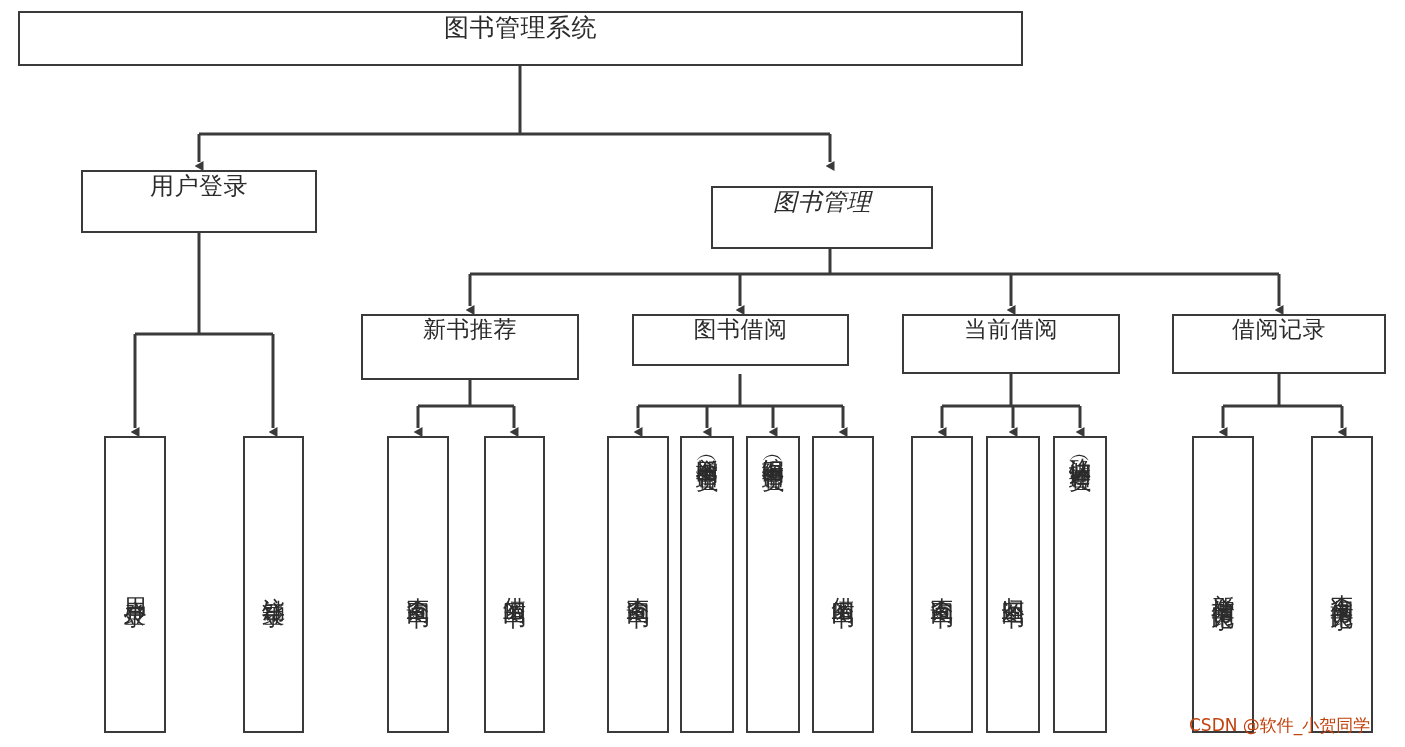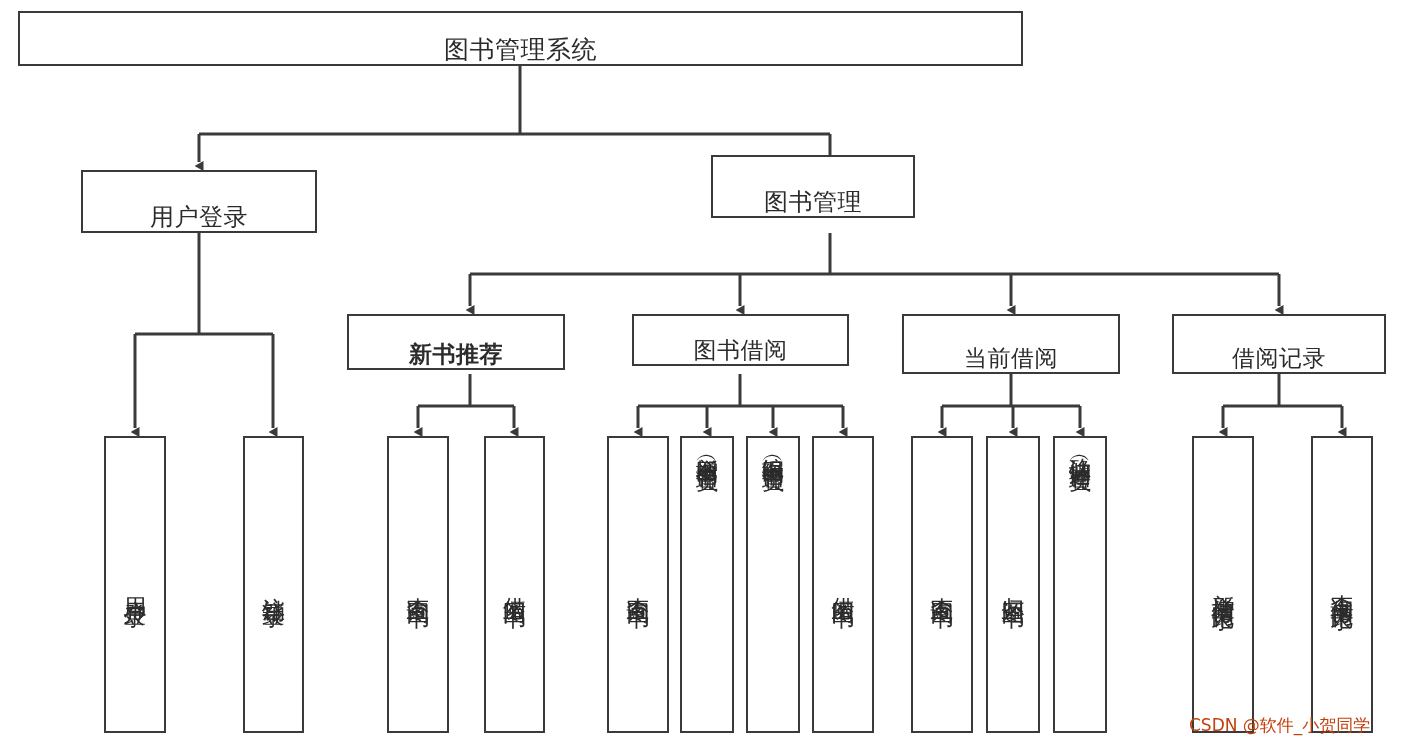--- a/index.html
+++ b/index.html
@@ -24,21 +24,21 @@
     top: 0;
     width: 1405px;
     height: 747px;
   }
   .node {
     position: absolute;
     box-sizing: border-box;
     background: #ffffff;
     border: 2px solid #3a3a3a;
     display: flex;
-    align-items: flex-end;
+    align-items: flex-start;
     justify-content: center;
     color: #2b2b2b;
     z-index: 2;
   }
   .node-label {
     display: block;
     text-align: center;
     line-height: 1.18;
     color: #2b2b2b;
   }
@@ -146,25 +146,25 @@
   </svg>
 
   <div class="node root horizontal" style="left:18px; top:11px; width:1005px; height:55px;">
     <span class="node-label">图书管理系统</span>
   </div>
 
   <div class="node level2 horizontal" style="left:81px; top:170px; width:236px; height:63px;">
     <span class="node-label">用户登录</span>
   </div>
 
-  <div class="node level2 horizontal" style="left:711px; top:155px; width:204px; height:63px;">
+  <div class="node level2 horizontal" style="left:711px; top:186px; width:222px; height:63px;font-style:italic;">
     <span class="node-label">图书管理</span>
   </div>
 
-  <div class="node level3 horizontal" style="left:347px; top:314px; width:218px; height:56px;font-weight:bold;">
+  <div class="node level3 horizontal" style="left:361px; top:314px; width:218px; height:66px;">
     <span class="node-label">新书推荐</span>
   </div>
 
   <div class="node level3 horizontal" style="left:632px; top:314px; width:217px; height:52px;">
     <span class="node-label">图书借阅</span>
   </div>
 
   <div class="node level3 horizontal" style="left:1172px; top:314px; width:214px; height:60px;">
     <span class="node-label">借阅记录</span>
   </div>

